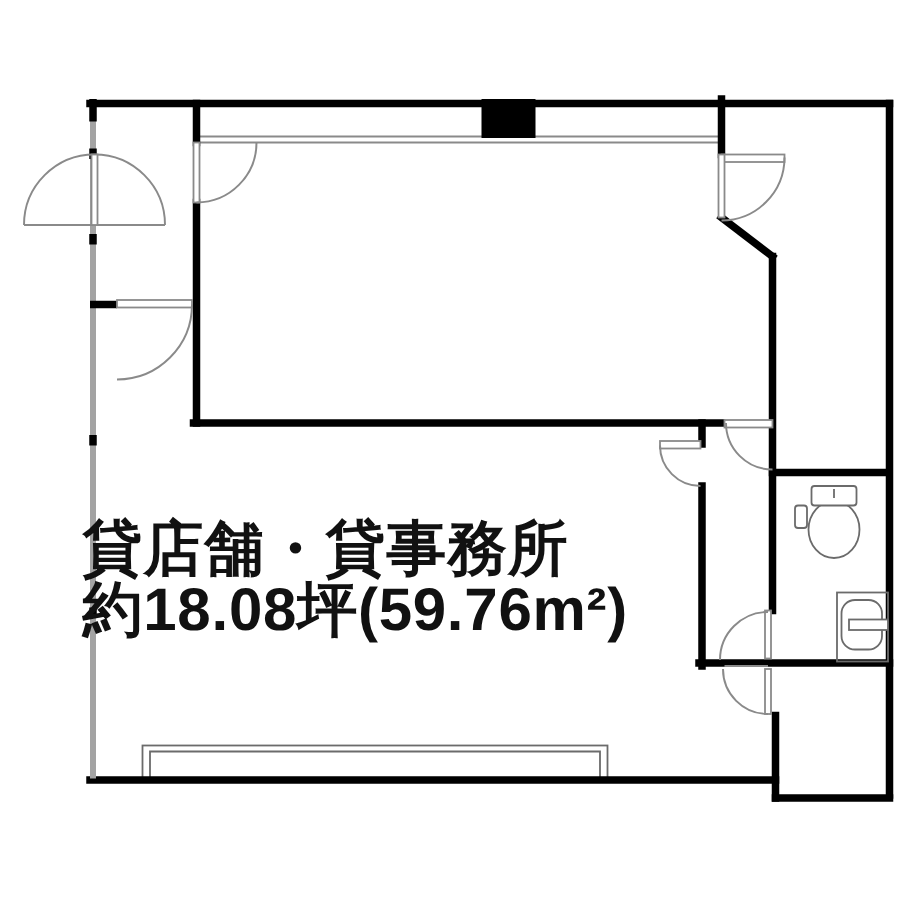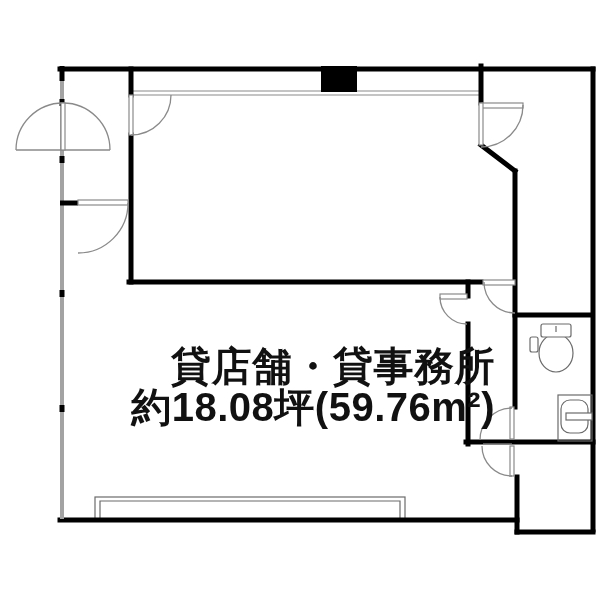--- a/index.html
+++ b/index.html
@@ -20,21 +20,21 @@
   .lightwall{stroke:var(--lightwall);stroke-width:4;stroke-linecap:butt;fill:none;}
   .tick{stroke:var(--wall);stroke-width:5;stroke-linecap:butt;fill:none;}
   .winline{stroke:var(--door);stroke-width:1.2;fill:none;}
   .doorarc{stroke:var(--door);stroke-width:1.3;fill:none;}
   .leaf{fill:var(--bg);stroke:var(--door);stroke-width:1.2;}
   .fixt{stroke:var(--fixture);stroke-width:1.2;fill:var(--bg);}
   .fixt-open{stroke:var(--fixture);stroke-width:1.2;fill:none;}
   .pillar{fill:var(--wall);stroke:none;}
   .label-box{
     position:absolute;left:55px;top:346px;width:440px;
-    text-align:right;color:var(--text);
+    text-align:left;color:var(--text);
     font-weight:700;font-size:40px;line-height:41px;
     letter-spacing:0.5px;white-space:nowrap;
   }
 </style>
 </head>
 <body>
 
 <div class="stage">
   <svg width="600" height="600" viewBox="0 0 600 600">
 

